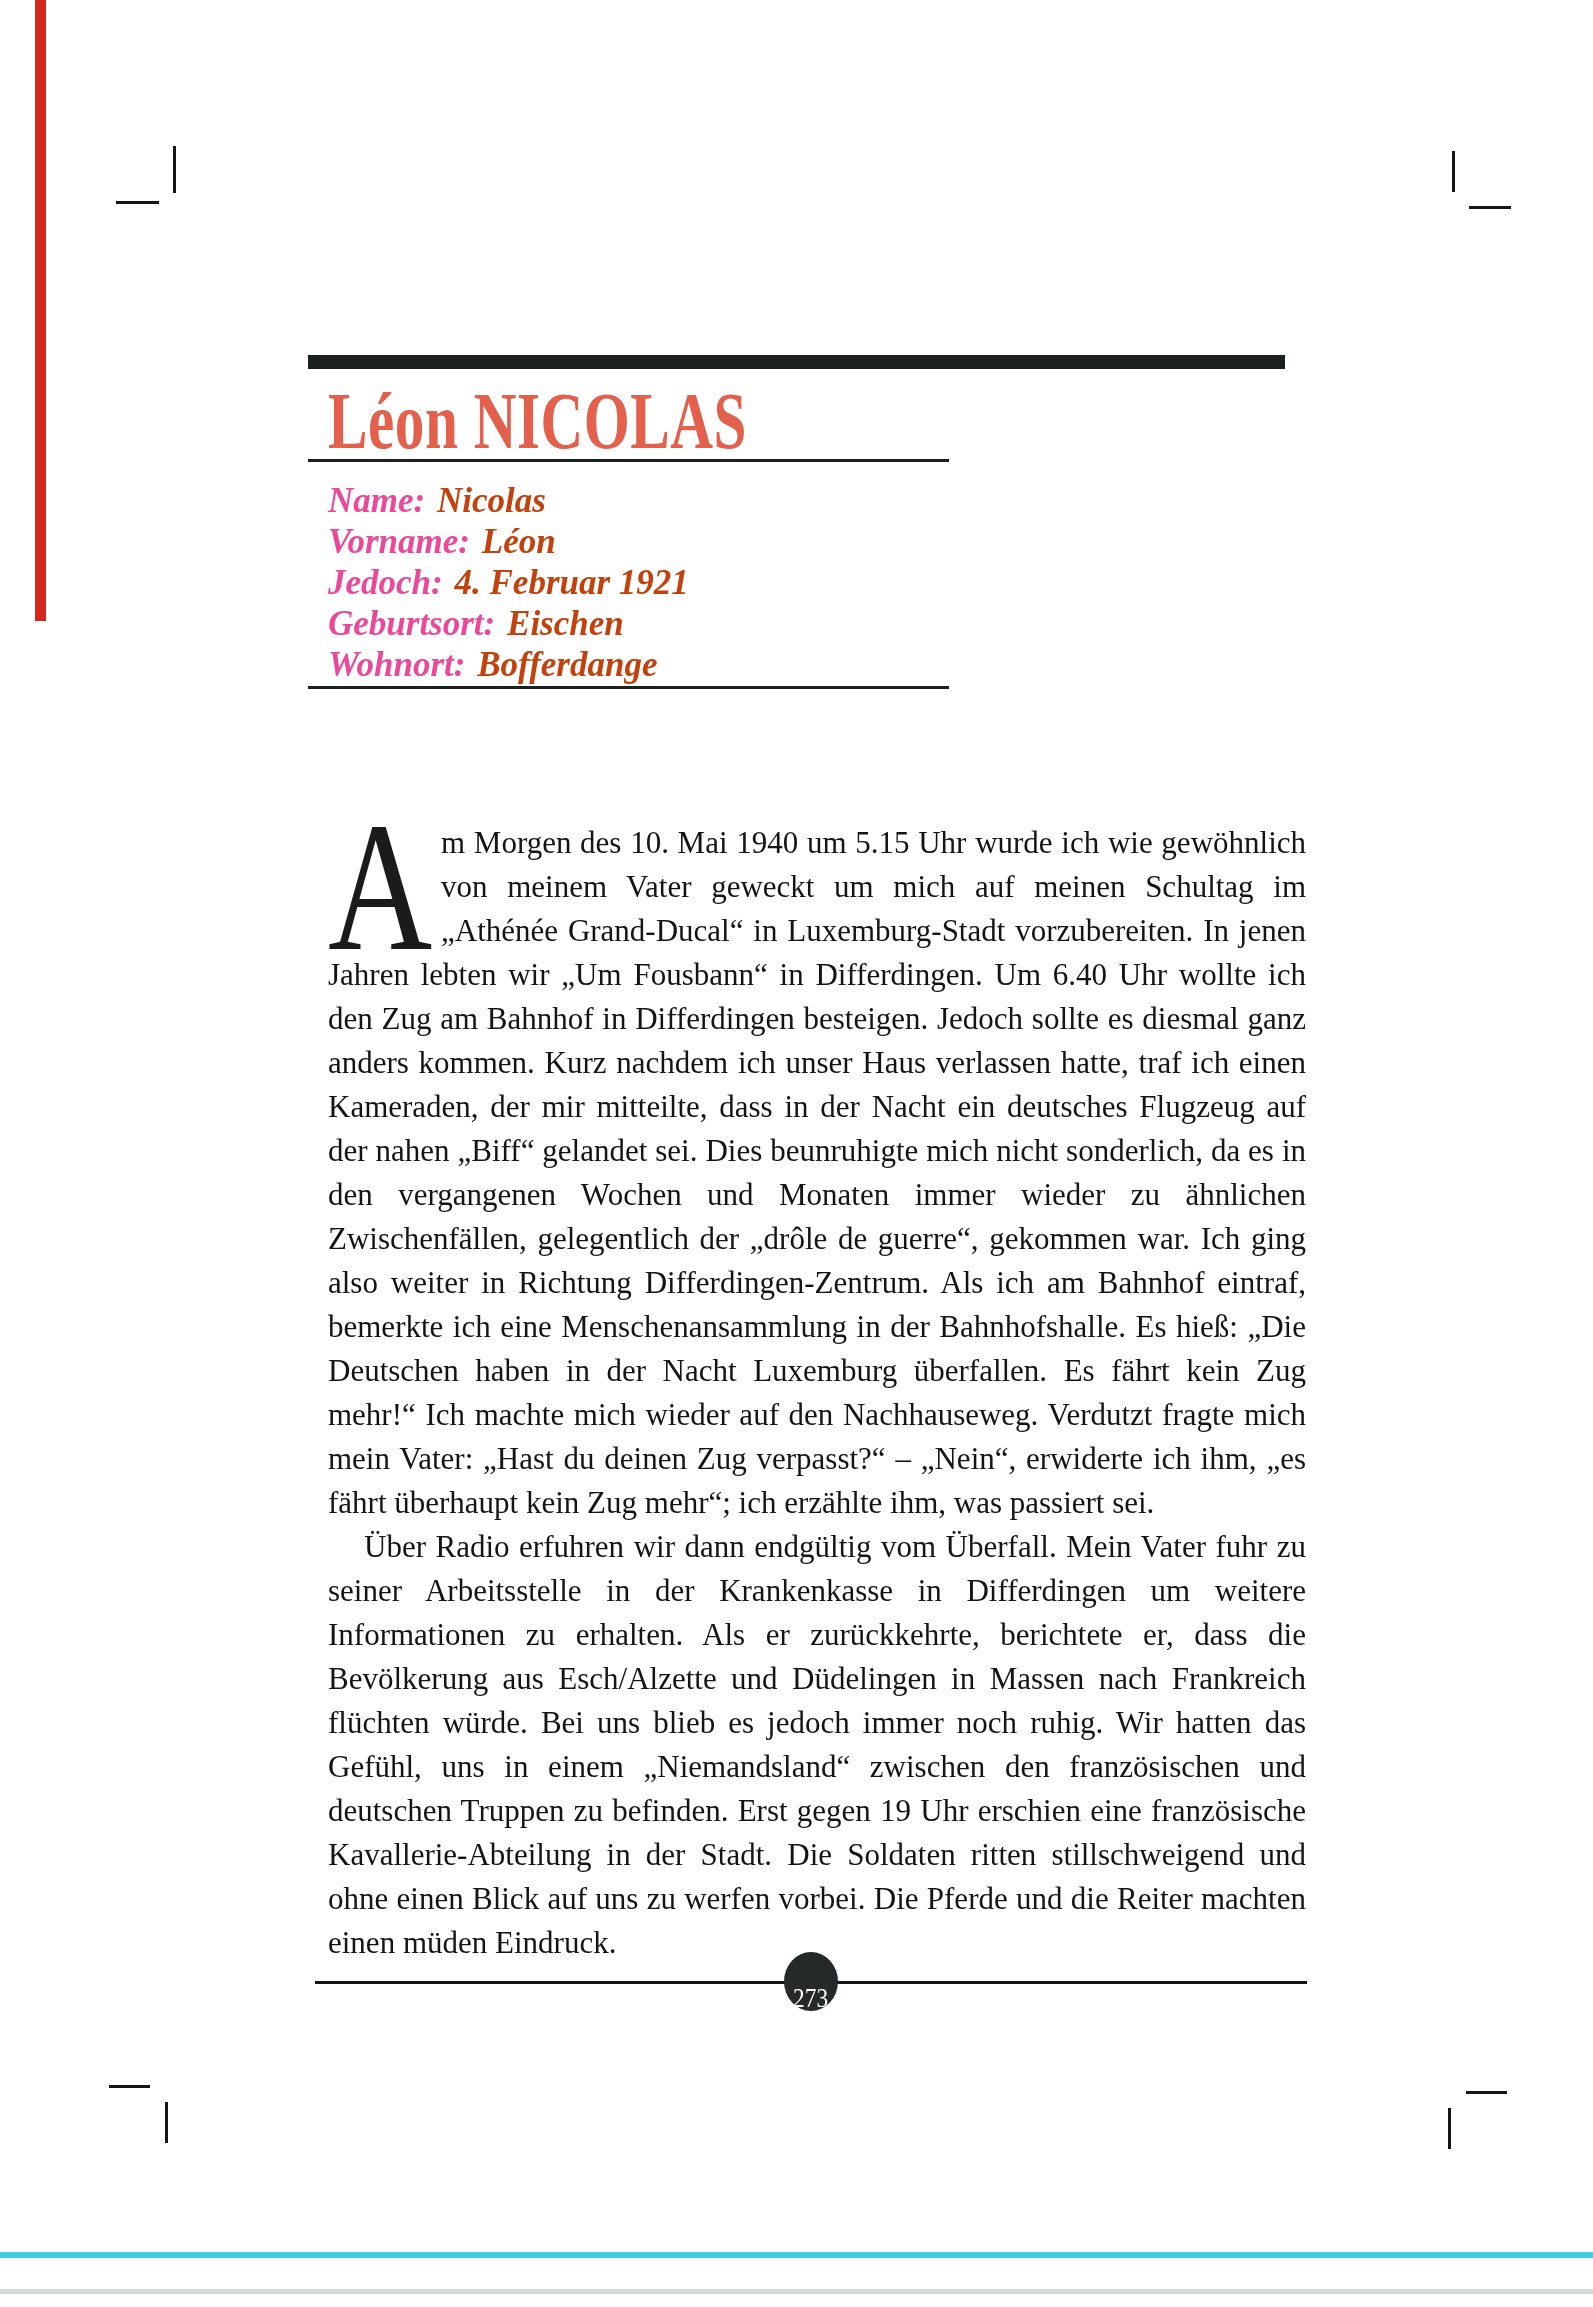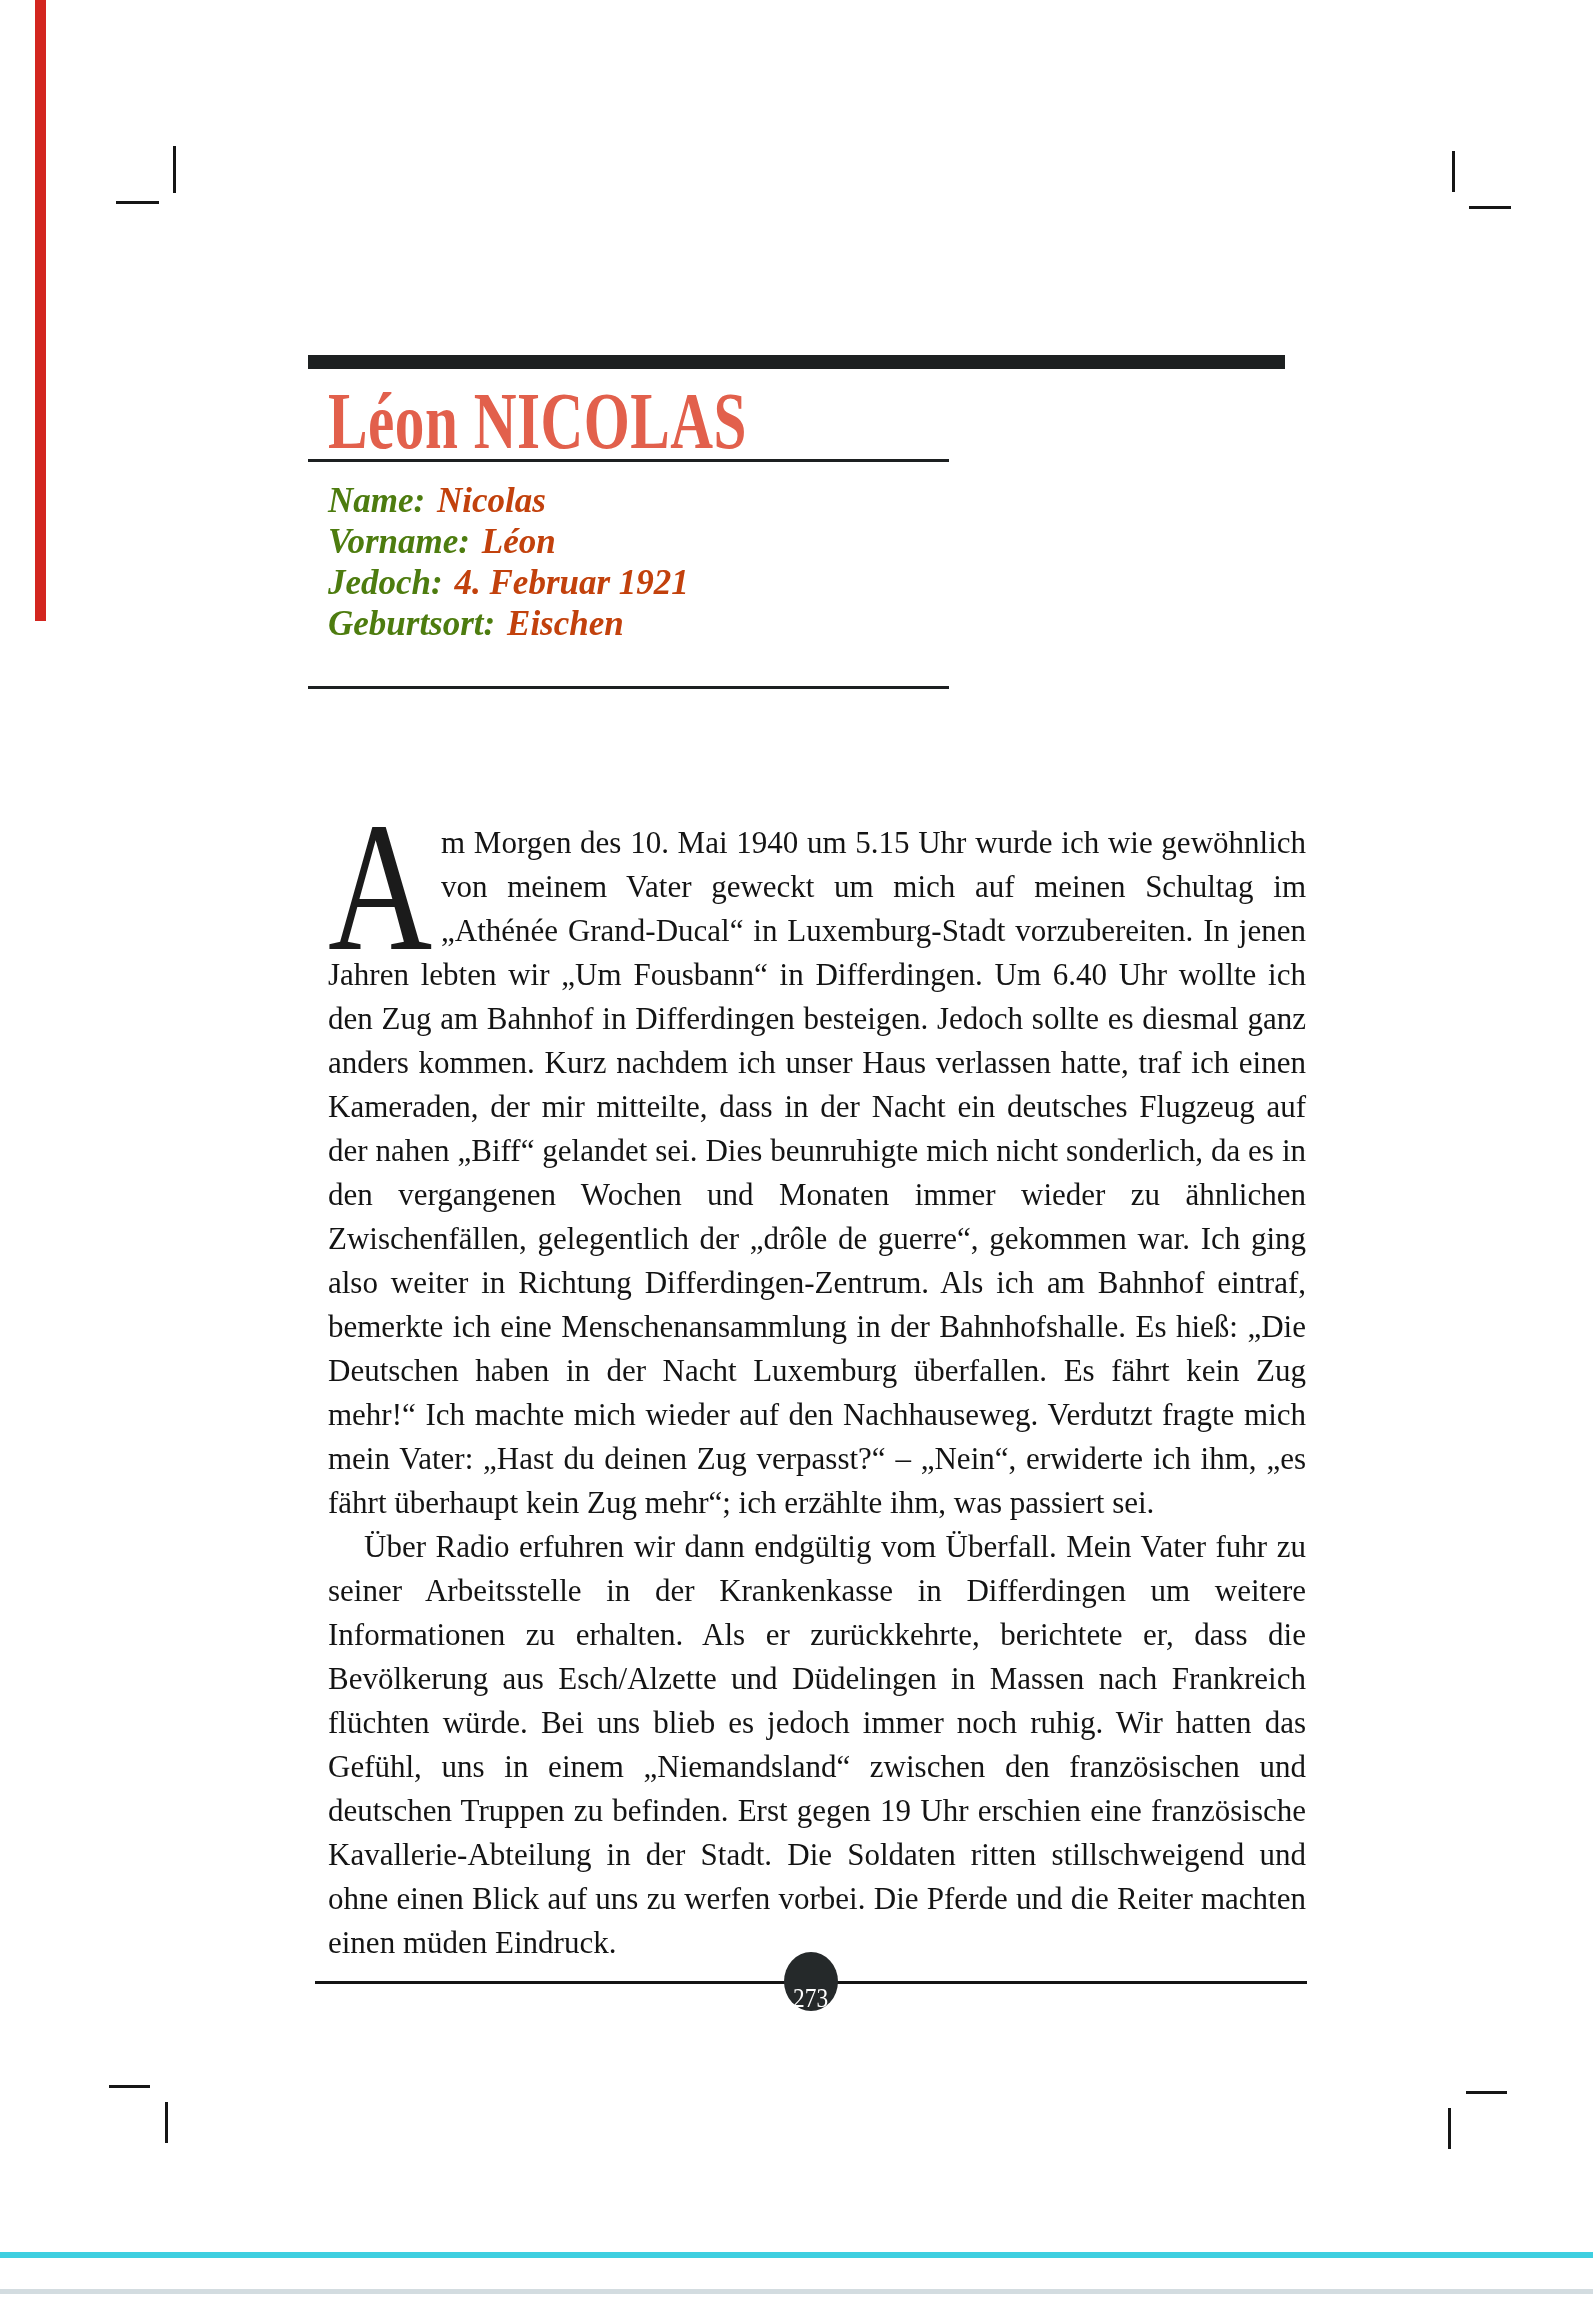--- a/index.html
+++ b/index.html
@@ -32,21 +32,21 @@
     position:absolute;left:328px;top:381px;
     font-size:80px;font-weight:bold;line-height:1;
     color:#e2604c;white-space:nowrap;
     transform:scaleX(0.74);transform-origin:left top;
     letter-spacing:0.7px;
   }
   .header-rule{position:absolute;left:308px;top:459px;width:641px;height:3.3px;background:#1d2021;}
   
   .bio{position:absolute;left:328px;top:480px;width:786px;}
   .bio-row{height:41px;line-height:41px;font-size:35px;font-style:italic;white-space:nowrap;}
-  .bio-label{color:#4d7c0f;font-weight:bold;margin-right:11.8px;}
+  .bio-label{color:#ec4899;font-weight:bold;margin-right:11.8px;}
   .bio-value{color:#c2410c;font-weight:bold;}
   .bio-rule{position:absolute;left:308px;top:686px;width:641px;height:3.3px;background:#1d2021;}
   
   .body-text{
     position:absolute;left:328px;top:821px;width:978px;
     font-size:31px;line-height:44px;text-align:justify;color:#141414;
   }
   .body-text p{margin:0;padding:0;}
   .drop-cap{
     float:left;
@@ -91,20 +91,23 @@
     </div>
     <div class="bio-row">
       <span class="bio-label">Vorname:</span><span class="bio-value">Léon</span>
     </div>
     <div class="bio-row">
       <span class="bio-label">Jedoch:</span><span class="bio-value">4. Februar 1921</span>
     </div>
     <div class="bio-row">
       <span class="bio-label">Geburtsort:</span><span class="bio-value">Eischen</span>
     </div>
+    <div class="bio-row">
+      <span class="bio-label">Wohnort:</span><span class="bio-value">Bofferdange</span>
+    </div>
   </div>
   <div class="bio-rule"></div>
 
   <div class="body-text">
     <p><span class="drop-cap">A</span><span>m Morgen des 10. Mai 1940 um 5.15 Uhr wurde ich wie gewöhnlich von meinem Vater geweckt um mich auf meinen Schultag im „Athénée Grand-Ducal“ in Luxemburg-Stadt vorzubereiten. In jenen Jahren lebten wir „Um Fousbann“ in Differdingen. Um 6.40 Uhr wollte ich den Zug am Bahnhof in Differdingen besteigen. Jedoch sollte es diesmal ganz anders kommen. Kurz nachdem ich unser Haus verlassen hatte, traf ich einen Kameraden, der mir mitteilte, dass in der Nacht ein deutsches Flugzeug auf der nahen „Biff“ gelandet sei. Dies beunruhigte mich nicht sonderlich, da es in den vergangenen Wochen und Monaten immer wieder zu ähnlichen Zwischenfällen, gelegentlich der „drôle de guerre“, gekommen war. Ich ging also weiter in Richtung Differdingen-Zentrum. Als ich am Bahnhof eintraf, bemerkte ich eine Menschenansammlung in der Bahnhofshalle. Es hieß: „Die Deutschen haben in der Nacht Luxemburg überfallen. Es fährt kein Zug mehr!“ Ich machte mich wieder auf den Nachhauseweg. Verdutzt fragte mich mein Vater: „Hast du deinen Zug verpasst?“ – „Nein“, erwiderte ich ihm, „es fährt überhaupt kein Zug mehr“; ich erzählte ihm, was passiert sei.</span></p>
     <p class="para-2"><span>Über Radio erfuhren wir dann endgültig vom Überfall. Mein Vater fuhr zu seiner Arbeitsstelle in der Krankenkasse in Differdingen um weitere Informationen zu erhalten. Als er zurückkehrte, berichtete er, dass die Bevölkerung aus Esch/Alzette und Düdelingen in Massen nach Frankreich flüchten würde. Bei uns blieb es jedoch immer noch ruhig. Wir hatten das Gefühl, uns in einem „Niemandsland“ zwischen den französischen und deutschen Truppen zu befinden. Erst gegen 19 Uhr erschien eine französische Kavallerie-Abteilung in der Stadt. Die Soldaten ritten stillschweigend und ohne einen Blick auf uns zu werfen vorbei. Die Pferde und die Reiter machten einen müden Eindruck.</span></p>
   </div>
 
   <div class="footer-rule"></div>
   <div class="page-badge">

